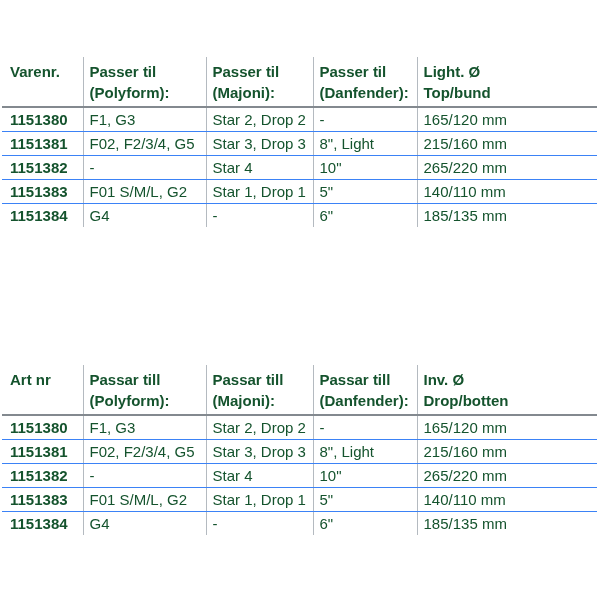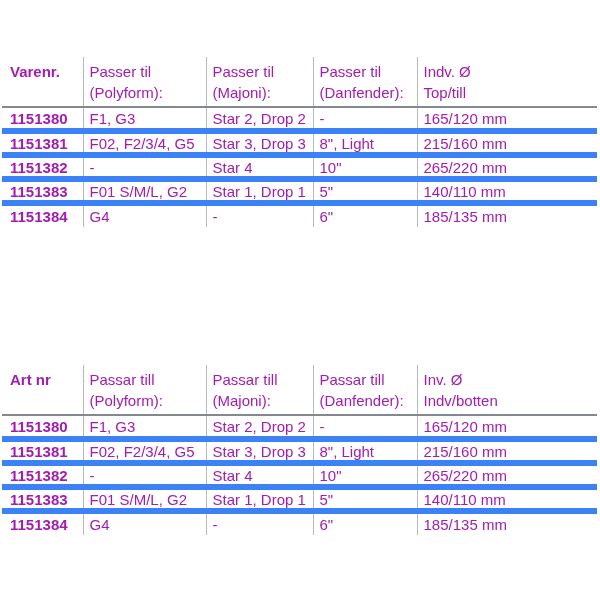--- a/index.html
+++ b/index.html
@@ -3,34 +3,34 @@
 <meta charset="utf-8">
 <style>
   html,body{margin:0;padding:0;}
   body{
     width:600px;height:600px;background:#ffffff;position:relative;
     font-family:"Liberation Sans", sans-serif;color:#222222;overflow:hidden;
   }
   table.spec-table{
     position:absolute;left:2px;width:595px;
     border-collapse:collapse;table-layout:fixed;
-    font-size:15px;color:#a21caf;
+    font-size:15px;color:#14532d;
   }
   .spec-table th, .spec-table td{ border-right:1px solid #b4bac0; }
   .spec-table th:last-child, .spec-table td:last-child{ border-right:none; }
   .spec-table thead th{
     height:50px;box-sizing:border-box;
     border-bottom:2px solid #83898f;
     text-align:left;vertical-align:top;
-    font-weight:normal;line-height:21px;
+    font-weight:bold;line-height:21px;
     padding:4px 4px 2px 6px;
   }
   .spec-table tbody td{
     height:24px;box-sizing:border-box;
-    border-bottom:6px solid #3b82f6;
+    border-bottom:1px solid #3b82f6;
     vertical-align:middle;
     padding:0 4px 0 6px;
     white-space:nowrap;overflow:hidden;
   }
   .spec-table tbody tr:last-child td{ border-bottom:none;margin-top:37px; }
   .spec-table .c0{ padding-left:8px; font-weight:bold; }
   .hline{ display:block; }
   #table-danish{ top:57px; }
   #table-swedish{ top:365px; }
 </style>
@@ -57,22 +57,22 @@
       </th>
       <th>
         <span class="hline">Passer til</span>
         <span class="hline">(Majoni):</span>
       </th>
       <th>
         <span class="hline">Passer til</span>
         <span class="hline">(Danfender):</span>
       </th>
       <th>
-        <span class="hline">Indv. Ø</span>
-        <span class="hline">Top/till</span>
+        <span class="hline">Light. Ø</span>
+        <span class="hline">Top/bund</span>
       </th>
     </tr>
   </thead>
   <tbody>
     <tr>
       <td class="c0">1151380</td>
       <td>F1, G3</td>
       <td>Star 2, Drop 2</td>
       <td>-</td>
       <td>165/120 mm</td>
@@ -129,21 +129,21 @@
       <th>
         <span class="hline">Passar till</span>
         <span class="hline">(Majoni):</span>
       </th>
       <th>
         <span class="hline">Passar till</span>
         <span class="hline">(Danfender):</span>
       </th>
       <th>
         <span class="hline">Inv. Ø</span>
-        <span class="hline">Indv/botten</span>
+        <span class="hline">Drop/botten</span>
       </th>
     </tr>
   </thead>
   <tbody>
     <tr>
       <td class="c0">1151380</td>
       <td>F1, G3</td>
       <td>Star 2, Drop 2</td>
       <td>-</td>
       <td>165/120 mm</td>

